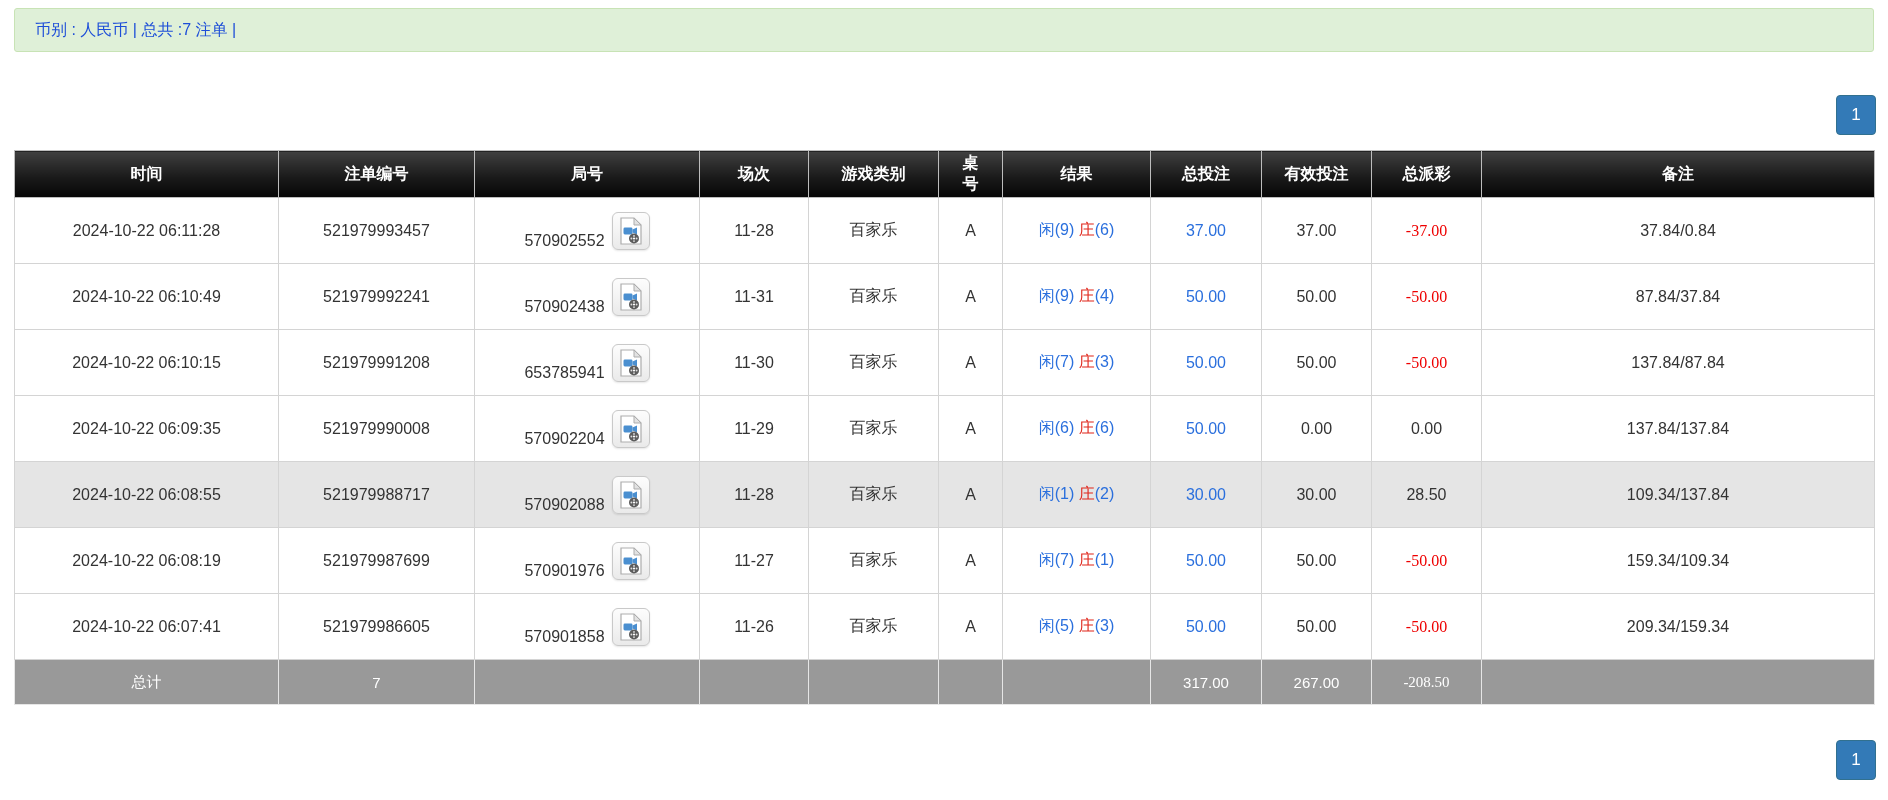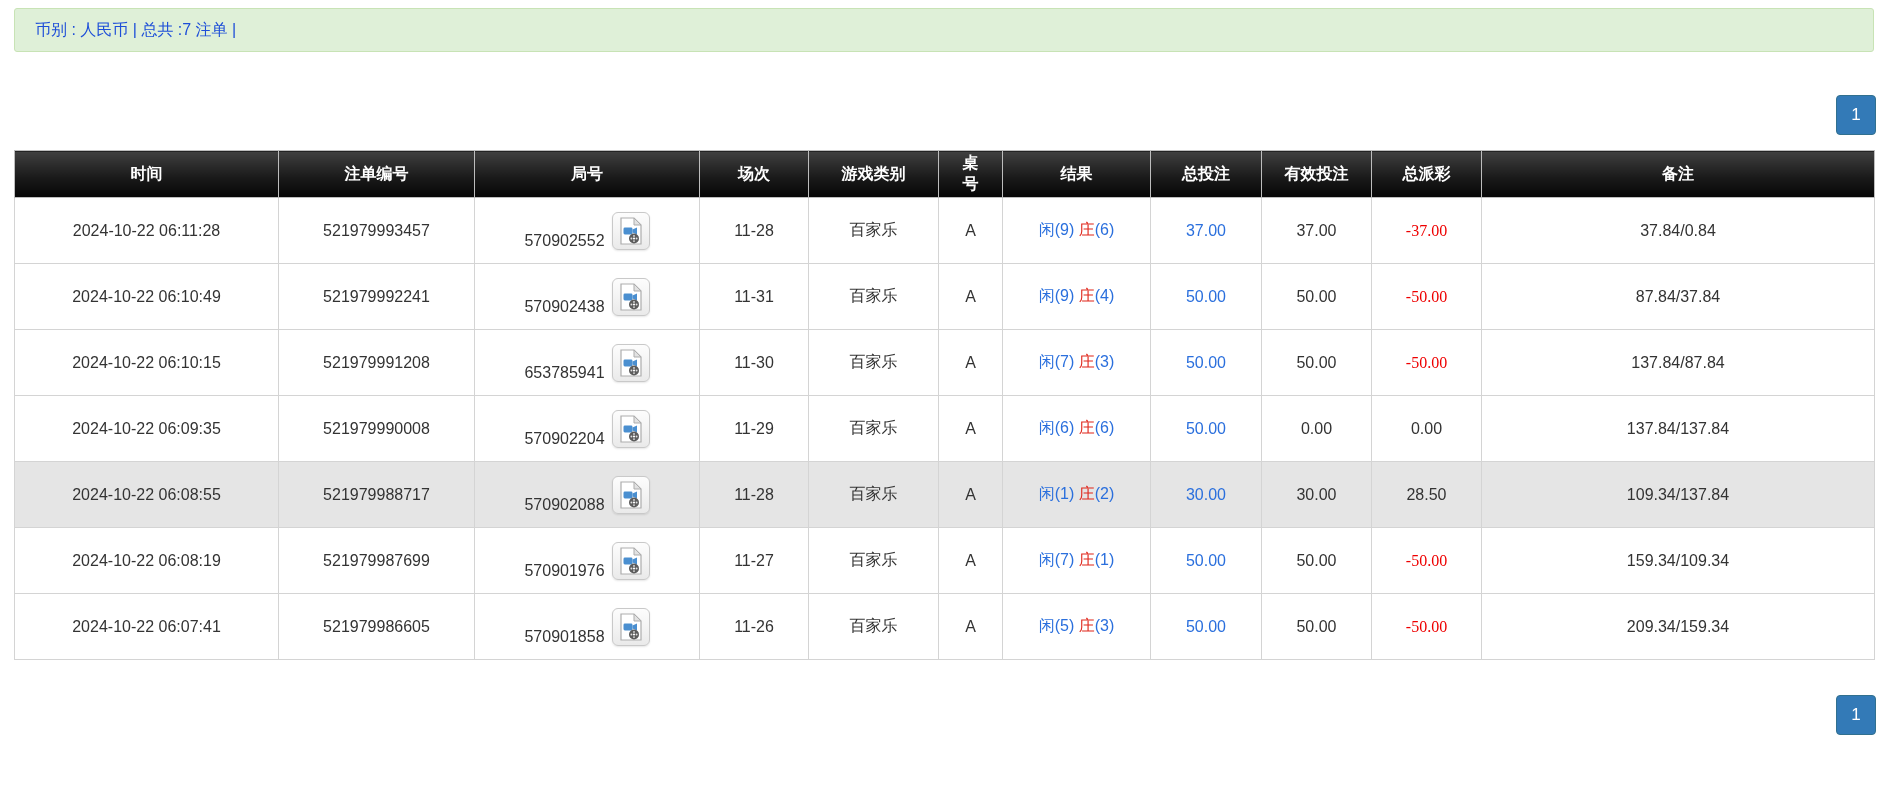--- a/index.html
+++ b/index.html
@@ -310,18 +310,31 @@
         <td>百家乐</td>
         <td>A</td>
         <td><a class="result-link"><span class="blue">闲</span><span class="blue">(5)</span> <span class="banker-red">庄</span><span class="blue">(3)</span></a></td>
         <td class="blue">50.00</td>
         <td>50.00</td>
         <td class="red">-50.00</td>
         <td>209.34/159.34</td>
       </tr>
     </tbody>
   <tbody>
+    <tr class="summary">
+      <td>总计</td>
+      <td>7</td>
+      <td></td>
+        <td></td>
+      <td></td>
+        <td></td>
+      <td></td>
+      <td>317.00</td>
+      <td>267.00</td>
+      <td class="red">-208.50</td>
+      <td></td>
+    </tr>
   </tbody>
 </table>
 
 <div class="pager-row bottom">
   <div class="page-btn">1</div>
 </div>
 
 </body></html>

